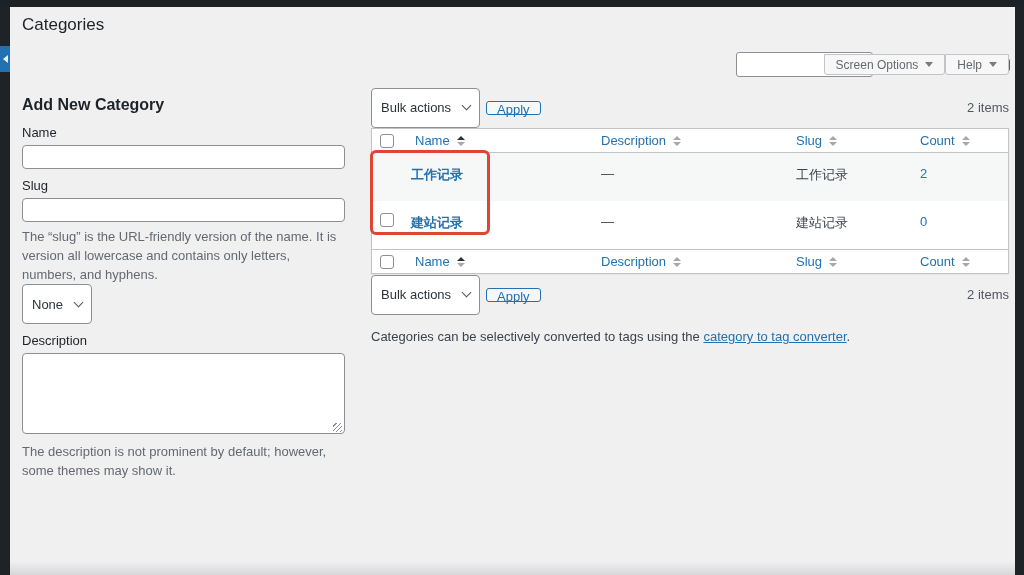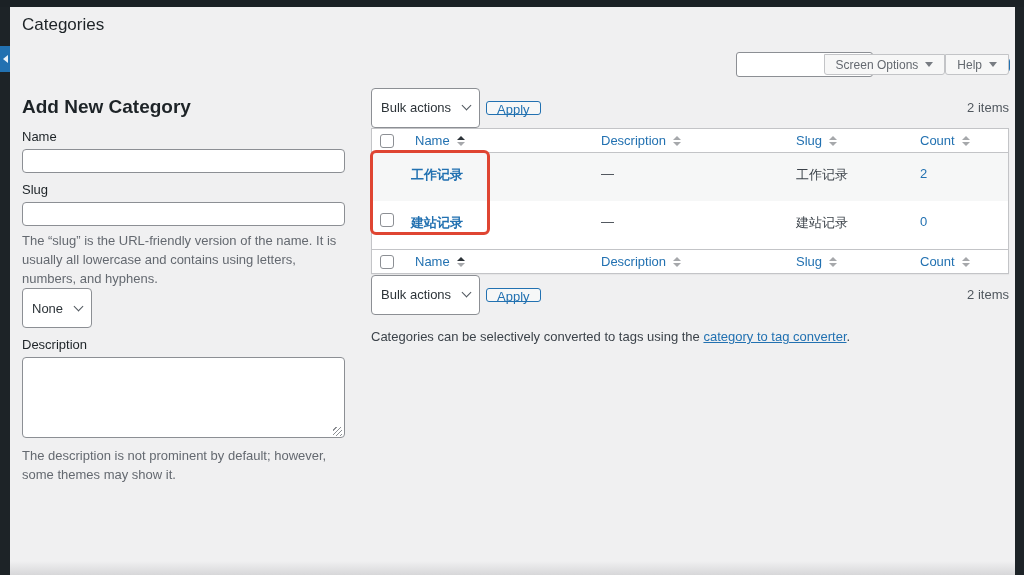--- a/index.html
+++ b/index.html
@@ -30,21 +30,21 @@
   .page-title { position:absolute; left:22px; top:15px; font-size:17px; font-weight:400; color:#1d2327; z-index:10; }
 
   
   .search-row { position:absolute; top:52px; right:14px; display:flex; gap:7px; align-items:center; z-index:10; }
   .search-input { width:137px; height:25px; border:1px solid #8c8f94; border-radius:3px; background:#fff; padding:0 7px; font-size:13px; font-family:"Liberation Sans",sans-serif; }
   .btn-outline { height:14px; padding:0 10px; background:#f6f7f7; border:1px solid #2271b1; color:#2271b1;
     border-radius:3px; font-size:13px; font-family:"Liberation Sans",sans-serif; cursor:pointer; white-space:nowrap; }
 
   
   .form-col { position:absolute; left:22px; top:96px; width:323px; z-index:10; }
-  .form-heading { font-size:19px; font-weight:700; color:#1d2327; margin-bottom:11px; }
+  .form-heading { font-size:16px; font-weight:700; color:#1d2327; margin-bottom:11px; }
   .field-label { display:block; margin:9px 0 5px; color:#1d2327; }
   .text-input { width:100%; height:24px; border:1px solid #8c8f94; border-radius:4px; background:#fff; padding:0 8px; font-size:13px; font-family:"Liberation Sans",sans-serif; }
   .help { color:#646970; line-height:19px; margin-top:5px; }
   .select-box { display:inline-flex; align-items:center; gap:12px; height:40px; padding:0 9px; background:#fff;
     border:1px solid #8c8f94; border-radius:4px; color:#2c3338; cursor:pointer; }
   .chev { width:7px; height:7px; border-right:1.5px solid #50575e; border-bottom:1.5px solid #50575e; transform:rotate(45deg); margin-top:-4px; }
   .textarea-wrap { position:relative; }
   .textarea { width:100%; height:81px; border:1px solid #8c8f94; border-radius:4px; background:#fff; resize:none; font-family:"Liberation Sans",sans-serif; padding:5px 8px; font-size:13px; }
   .resize-grip { position:absolute; right:3px; bottom:5px; width:9px; height:9px;
     background:repeating-linear-gradient(135deg, transparent 0 2px, #8c8f94 2px 3px); }
@@ -117,21 +117,21 @@
 </div>
 
 <div class="form-col">
   <div class="form-heading">Add New Category</div>
 
   <label class="field-label">Name</label>
   <input class="text-input" type="text" value="" style="">
 
   <label class="field-label">Slug</label>
   <input class="text-input" type="text" value="" style="">
-  <p class="help">The “slug” is the URL-friendly version of the name. It is usually all lowercase and contains using letters, numbers, and hyphens.</p>
+  <p class="help">The “slug” is the URL-friendly version of the name. It is version all lowercase and contains only letters, numbers, and hyphens.</p>
 
   <div class="select-box">
     <span>None</span>
     <span class="chev"></span>
   </div>
 
   <label class="field-label">Description</label>
   <div class="textarea-wrap">
     <textarea class="textarea" style=""></textarea>
     <span class="resize-grip"></span>

